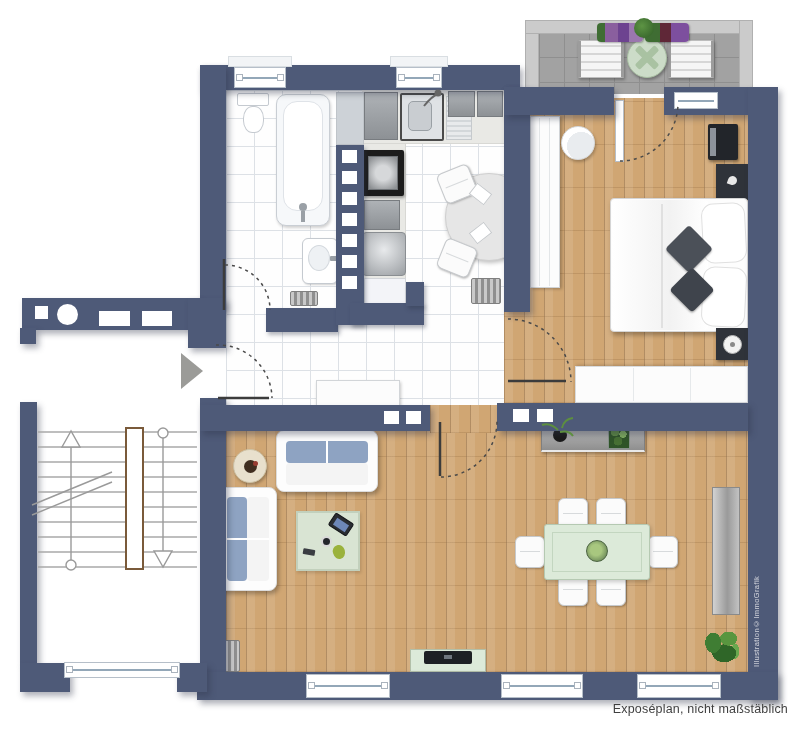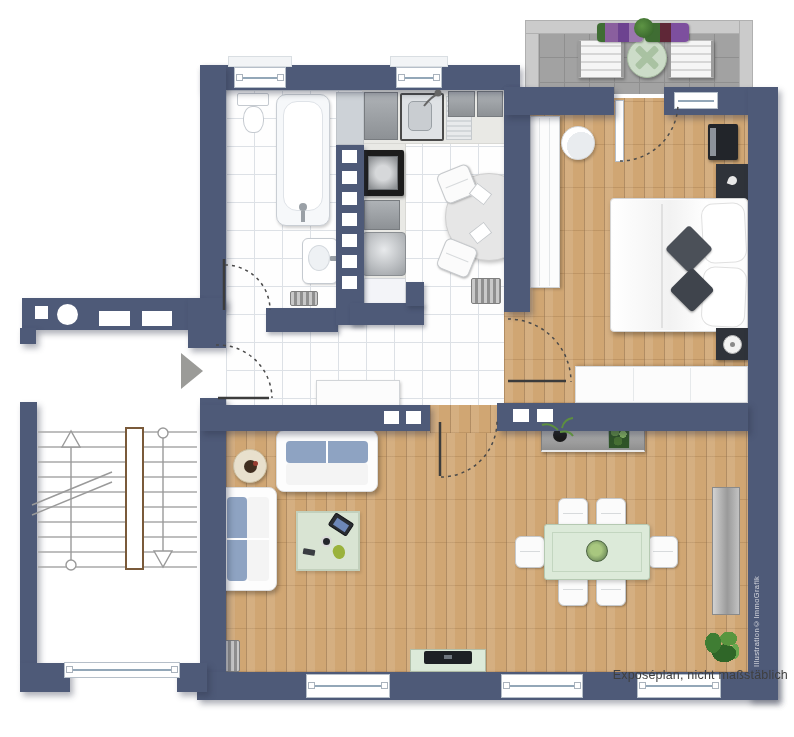--- a/index.html
+++ b/index.html
@@ -292,15 +292,15 @@
         <circle cx="438" cy="93" r="2.5" fill="#666"></circle>
     </g>
     <line x1="662" y1="204" x2="662" y2="328" stroke="#e0e0e0" stroke-width="2"></line>
     <g stroke="#5d8f3f" stroke-width="2" fill="none">
       <path d="M 558,430 q -8,-8 -16,-5"></path>
         <path d="M 562,428 q 2,-9 11,-10"></path>
         <path d="M 560,432 q 9,-2 13,4"></path>
     </g>
   </svg>
 
-  <div class="caption" style="left:480px;top:668px;width:308px;height:16px;">Exposéplan, nicht maßstäblich</div>
+  <div class="caption" style="left:480px;top:702px;width:308px;height:16px;">Exposéplan, nicht maßstäblich</div>
   <div class="watermark" style="left:752px;top:572px;height:95px;">Illustration©ImmoGrafik</div>
 </div>
 
 </body></html>

